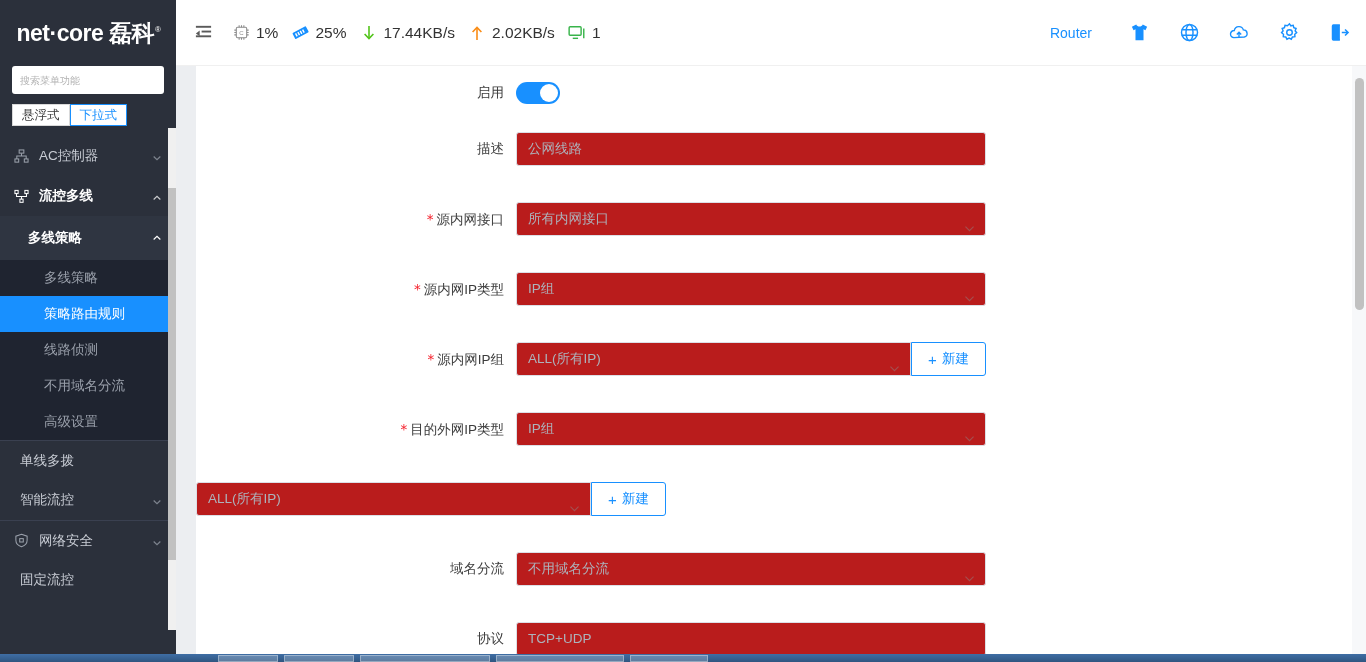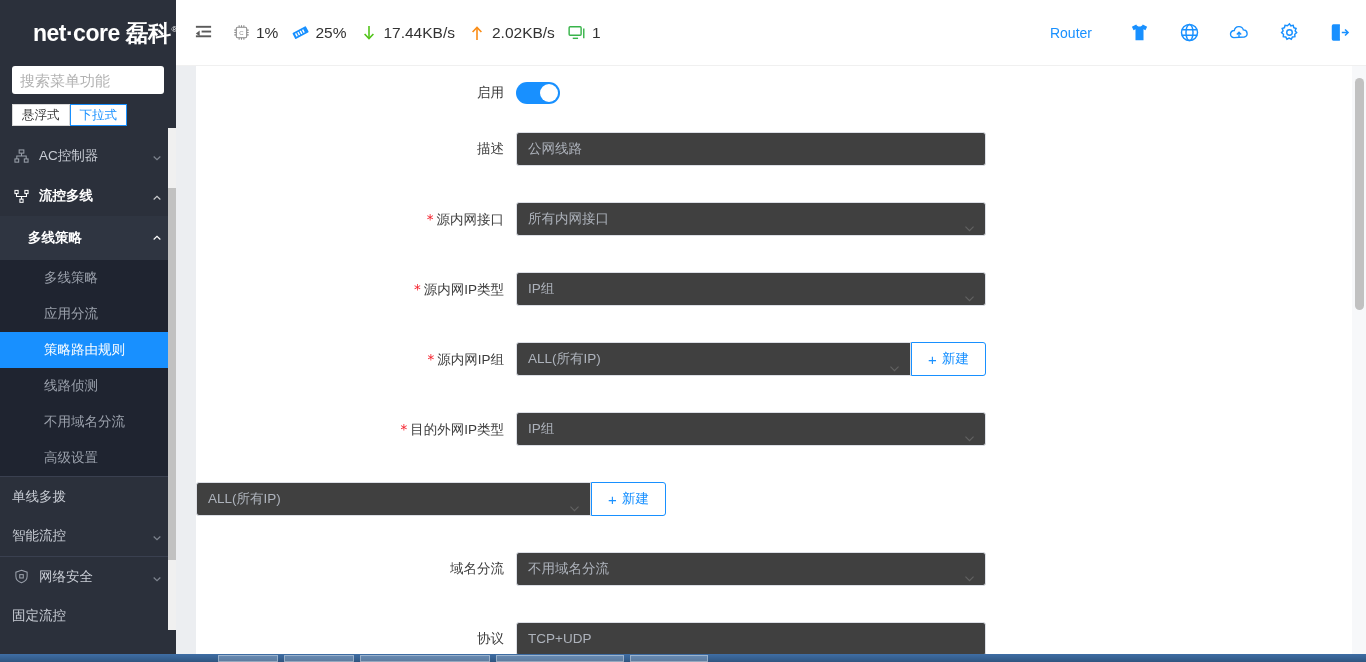--- a/index.html
+++ b/index.html
@@ -12,33 +12,33 @@
   .app { position: relative; width: 1366px; height: 662px; }
 
   
   .sidebar {
     position: absolute; left: 0; top: 0;
     width: 176px; height: 662px;
     background: #2b303b;
     overflow: hidden;
   }
   .logo-wrap {
-    height: 66px; display: flex; align-items: center; justify-content: flex-end;
+    height: 66px; display: flex; align-items: center; justify-content: center;
   }
   .logo {
     color: #fff; font-size: 23px; font-weight: bold; letter-spacing: -0.5px;
     position: relative; white-space: nowrap;
   }
   .logo .reg { font-size: 8px; position: relative; top: -9px; left: 1px; font-weight: normal; }
   .search-box {
     margin: 0 12px; height: 28px; background: #fff; border-radius: 3px;
     display: flex; align-items: center; padding: 0 8px;
   }
   .search-box input {
-    flex: 1; border: none; outline: none; font-size: 15px; color: #333;
+    flex: 1; border: none; outline: none; font-size: 10px; color: #333;
     font-family: "Liberation Sans", sans-serif; background: transparent;
   }
   .search-box input::placeholder { color: #b3b3b3; }
   .mode-row { display: flex; margin: 10px 12px 0 12px; }
   .mode-btn {
     height: 22px; padding: 0 9px; font-size: 12.5px; line-height: 21px;
     background: #fff; color: #3a3a3a; border: 1px solid #d9d9d9; cursor: pointer;
   }
   .mode-btn.active { color: #1890ff; border-color: #1890ff; position: relative; z-index: 2; }
 
@@ -56,21 +56,21 @@
     height: 44px; display: flex; align-items: center; padding: 0 14px 0 28px;
     color: #fff; font-size: 13.5px; font-weight: bold; background: #2f3541; cursor: pointer;
   }
   .sub-head .mi-label { flex: 1; }
   .leaf-list { background: #1f2430; }
   .leaf {
     height: 36px; display: flex; align-items: center; padding-left: 44px;
     color: #9aa0ab; font-size: 13.5px; cursor: pointer;
   }
   .leaf.active { background: #1890ff; color: #fff; }
-  .m-item.sub2 { padding-left: 12px; }
+  .m-item.sub2 { padding-left: 20px; }
   .divider-sec { border-top: 1px solid #3a4050; }
 
   .sb-track {
     position: absolute; left: 168px; top: 128px; width: 8px; height: 502px;
     background: #f0f0f0;
   }
   .sb-thumb {
     position: absolute; left: 168px; top: 188px; width: 8px; height: 372px;
     background: #c1c1c1; cursor: pointer;
   }
@@ -106,21 +106,21 @@
   }
   .f-row { display: flex; align-items: flex-start; margin-top: 0; height: 70px; }
   .f-label {
     width: 320px; text-align: right; padding-right: 12px; font-size: 13.5px;
     color: #3c3c3c; line-height: 34px; white-space: nowrap;
   }
   .f-label .req { color: #f5222d; margin-right: 3px; font-family: "DejaVu Sans", sans-serif; }
   .f-ctrl { position: relative; display: flex; }
   .inp, .sel {
     width: 470px; height: 34px; border: 1px solid #dcdfe6; border-radius: 3px;
-    background: #404040; font-size: 13.5px; color: #adb2bb; padding: 0 11px;
+    background: #b91c1c; font-size: 13.5px; color: #adb2bb; padding: 0 11px;
     line-height: 32px; white-space: nowrap; overflow: hidden; cursor: text;
   }
   .sel { cursor: pointer; padding-right: 30px; }
   .sel .chev {
     position: absolute; right: 11px; top: 12px; width: 11px; height: 11px; opacity: .45;
   }
   .f-ctrl.has-btn .sel { width: 395px; border-radius: 3px 0 0 3px; }
   .f-ctrl.has-btn .sel .chev { right: 86px; }
   .new-btn {
     width: 75px; height: 34px; border: 1px solid #1890ff; border-left: 1px solid #1890ff;
@@ -219,21 +219,20 @@
         <span class="mi-label">多线策略</span>
         <span class="caret">
           <svg viewBox="0 0 12 12" width="10" height="10">
               <path d="M2 7.8 L6 4 L10 7.8" fill="none" stroke="#ffffff" stroke-width="1.4"></path>
             </svg>
         </span>
       </div>
 
       <div class="leaf-list">
         <div class="leaf">多线策略</div>
-        <div class="leaf">应用分流</div>
         <div class="leaf active">策略路由规则</div>
         <div class="leaf">线路侦测</div>
         <div class="leaf">不用域名分流</div>
         <div class="leaf">高级设置</div>
       </div>
 
       <div class="m-item sub2 divider-sec">
         <span class="mi-label">单线多拨</span>
       </div>
       <div class="m-item sub2">

